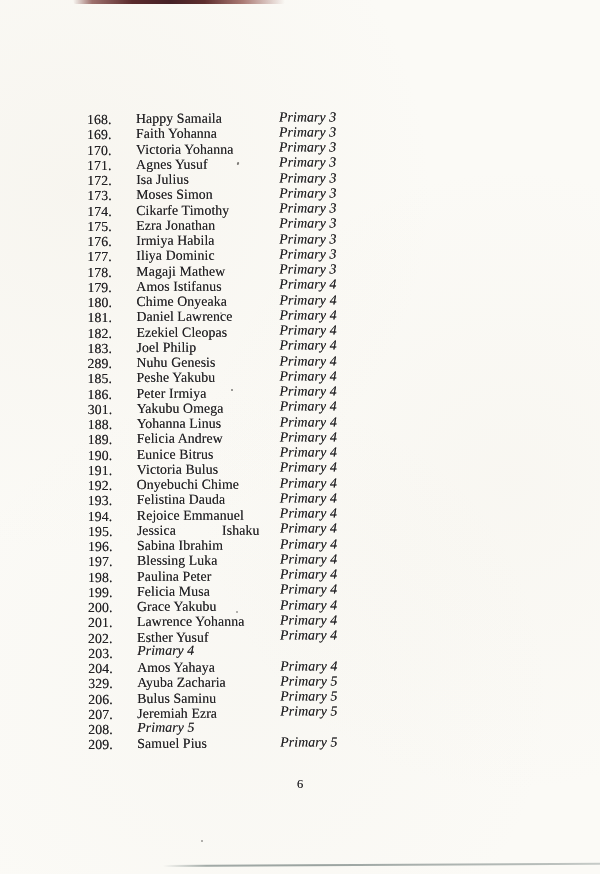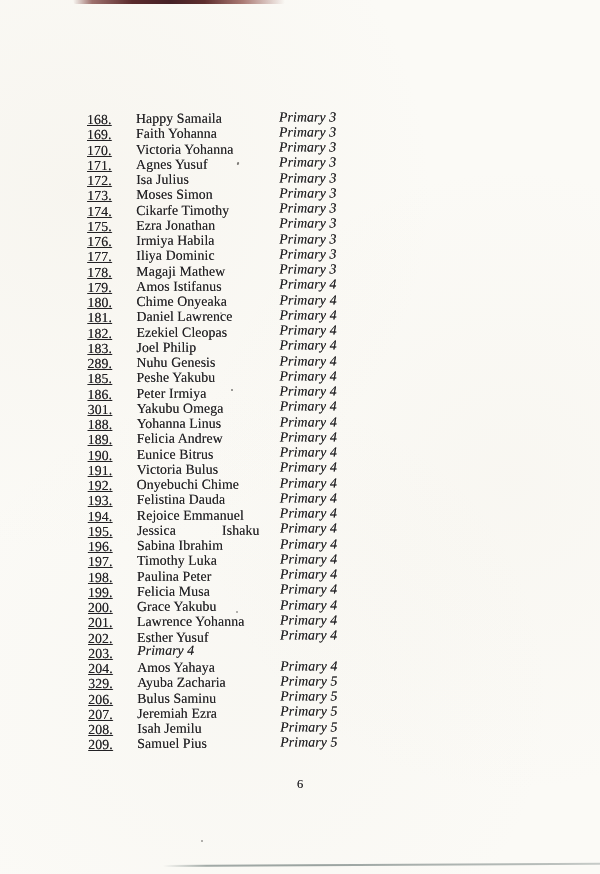--- a/index.html
+++ b/index.html
@@ -39,21 +39,21 @@
   
   .roster{
     position:absolute;left:87px;top:112px;width:420px;
     font-size:13.8px;line-height:15.25px;
     letter-spacing:0.1px;
     text-shadow:0 0 0.45px rgba(25,25,28,0.65);
     transform:rotate(-0.12deg);
     transform-origin:left top;
   }
   .row{display:flex;white-space:nowrap;}
-  .c-serial{width:49px;flex:0 0 49px;text-decoration:underline;}
+  .c-serial{width:49px;flex:0 0 49px;}
   .c-name{width:143px;flex:0 0 143px;position:relative;top:-1px;}
   .c-grade{flex:1 1 auto;position:relative;top:-2.5px;font-style:italic;}
   
   .page-num{
     position:absolute;left:293px;top:777px;width:14px;
     font-size:12.5px;text-align:center;
     text-shadow:0 0 0.4px rgba(25,25,28,0.6);
   }
   
   .bottom-line{
@@ -256,21 +256,21 @@
   </div>
 
   <div class="row">
     <span class="c-serial">196.</span>
     <span class="c-name">Sabina Ibrahim</span>
     <span class="c-grade">Primary 4</span>
   </div>
 
   <div class="row">
     <span class="c-serial">197.</span>
-    <span class="c-name">Timothy Luka</span>
+    <span class="c-name">Blessing Luka</span>
     <span class="c-grade">Primary 4</span>
   </div>
 
   <div class="row">
     <span class="c-serial">198.</span>
     <span class="c-name">Paulina Peter</span>
     <span class="c-grade">Primary 4</span>
   </div>
 
   <div class="row">
@@ -321,21 +321,20 @@
   </div>
 
   <div class="row">
     <span class="c-serial">207.</span>
     <span class="c-name">Jeremiah Ezra</span>
     <span class="c-grade">Primary 5</span>
   </div>
 
   <div class="row">
     <span class="c-serial">208.</span>
-    <span class="c-name">Isah Jemilu</span>
     <span class="c-grade">Primary 5</span>
   </div>
 
   <div class="row">
     <span class="c-serial">209.</span>
     <span class="c-name">Samuel Pius</span>
     <span class="c-grade">Primary 5</span>
   </div>
 </div>
 

